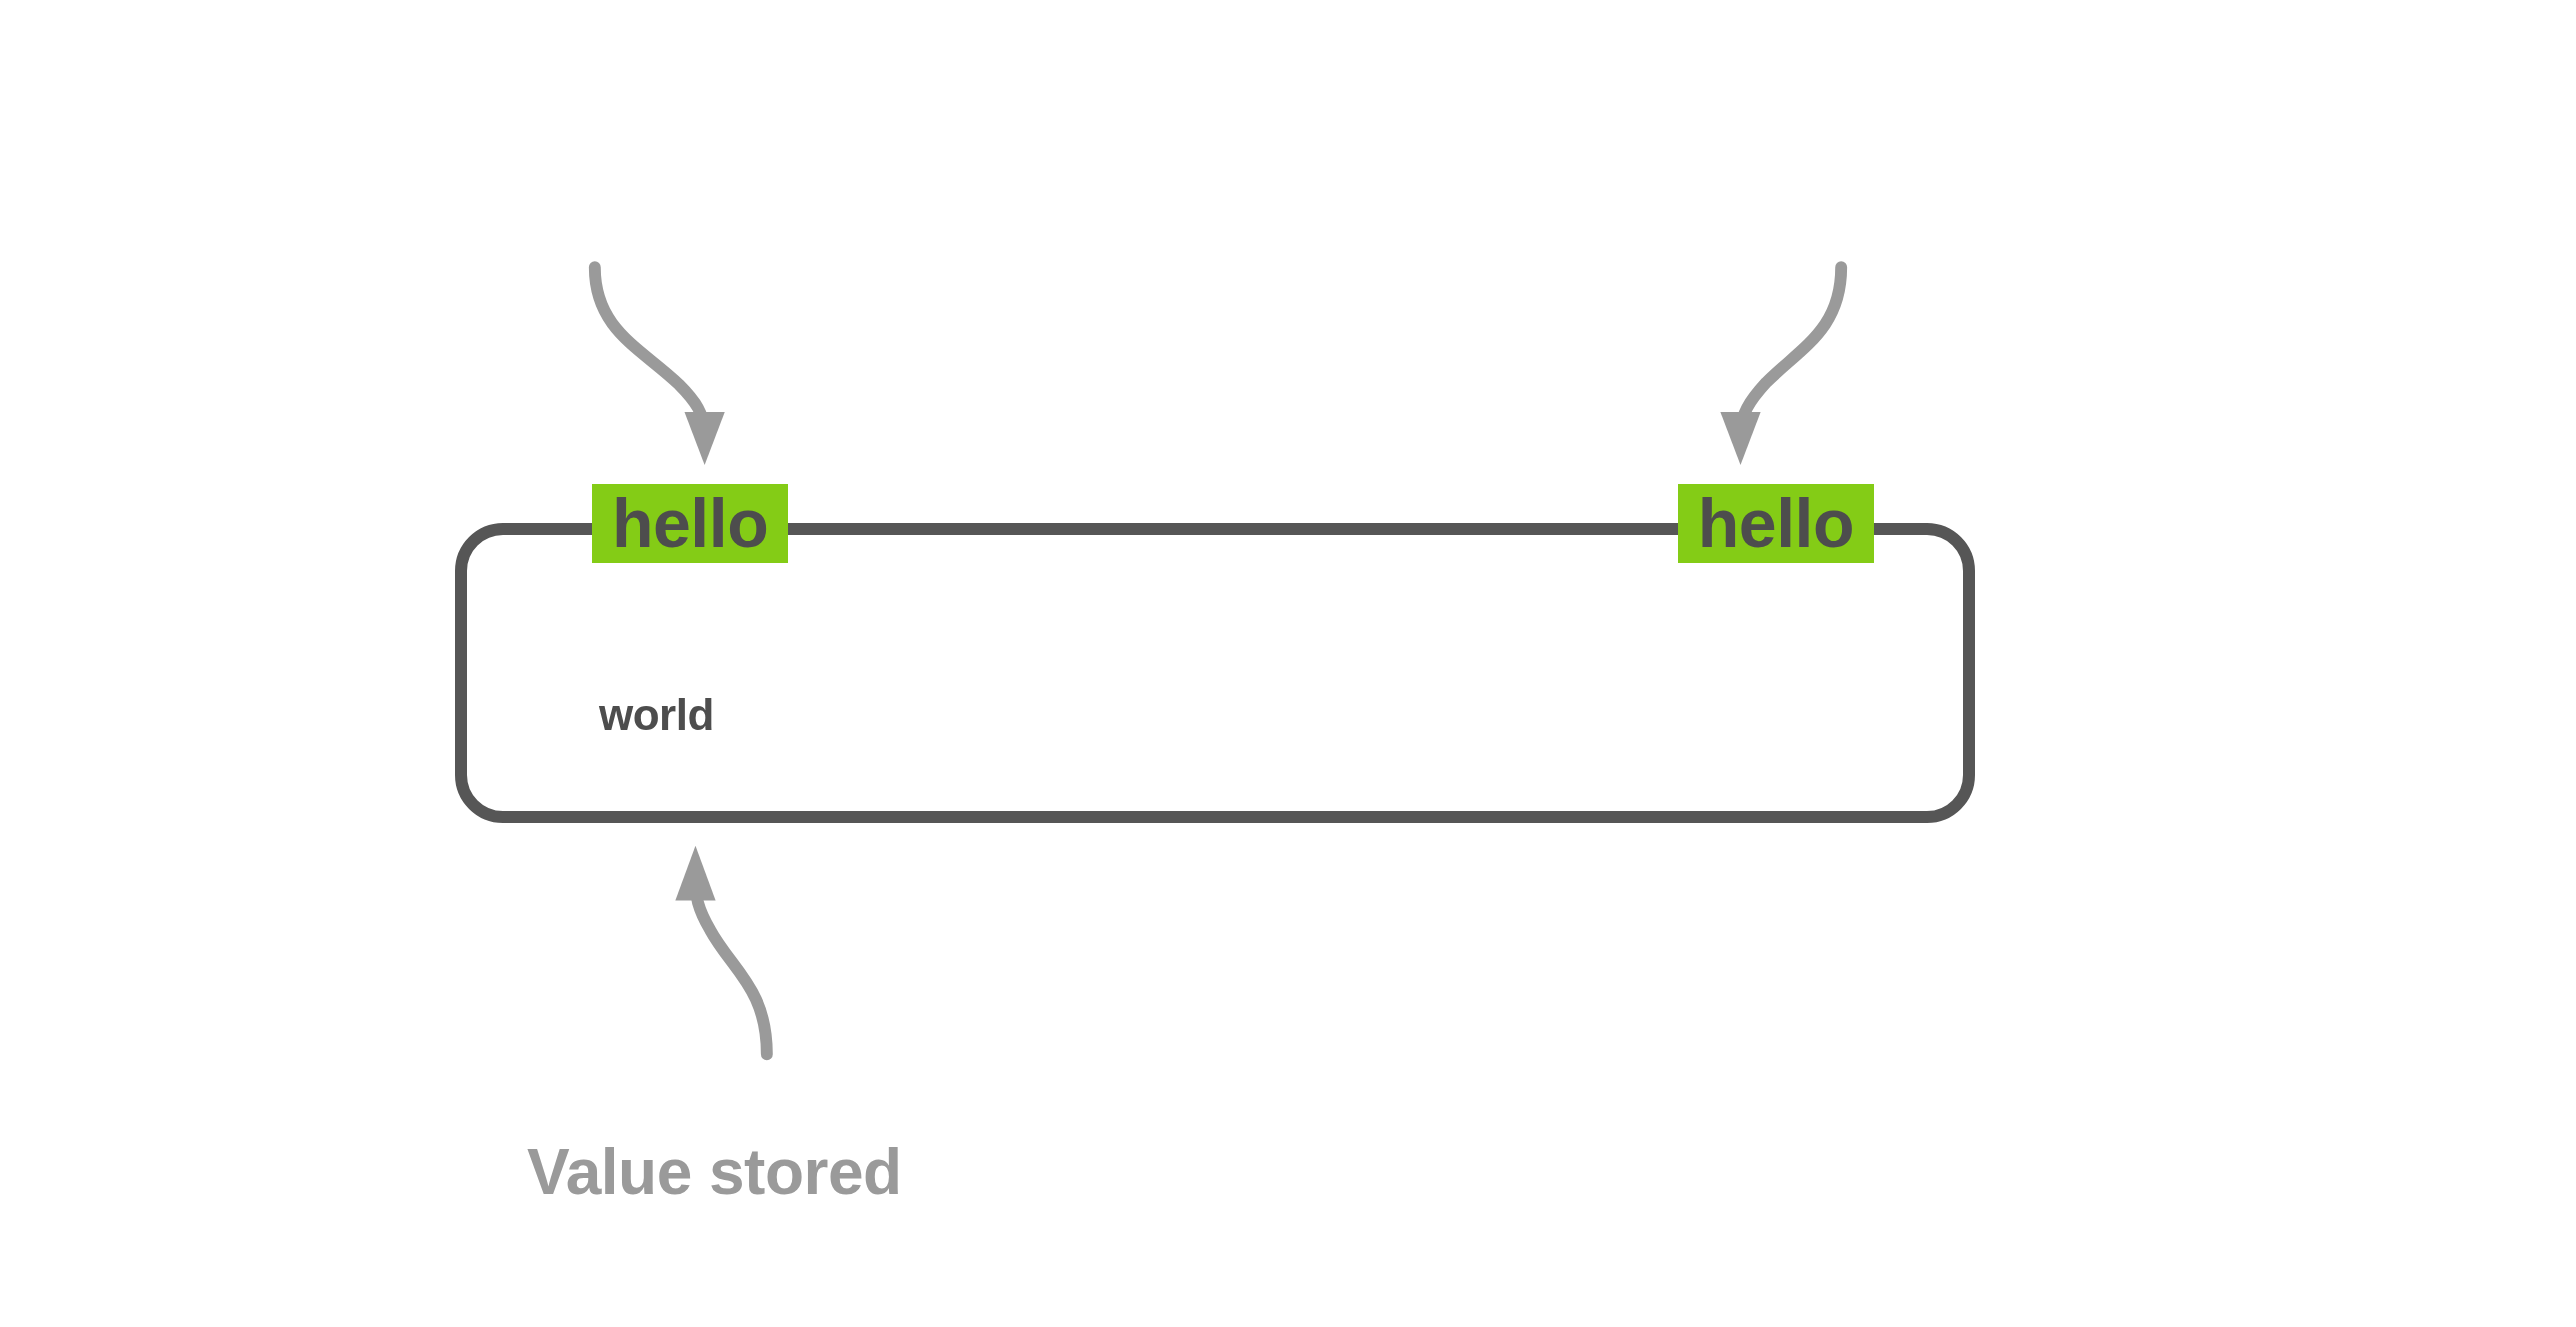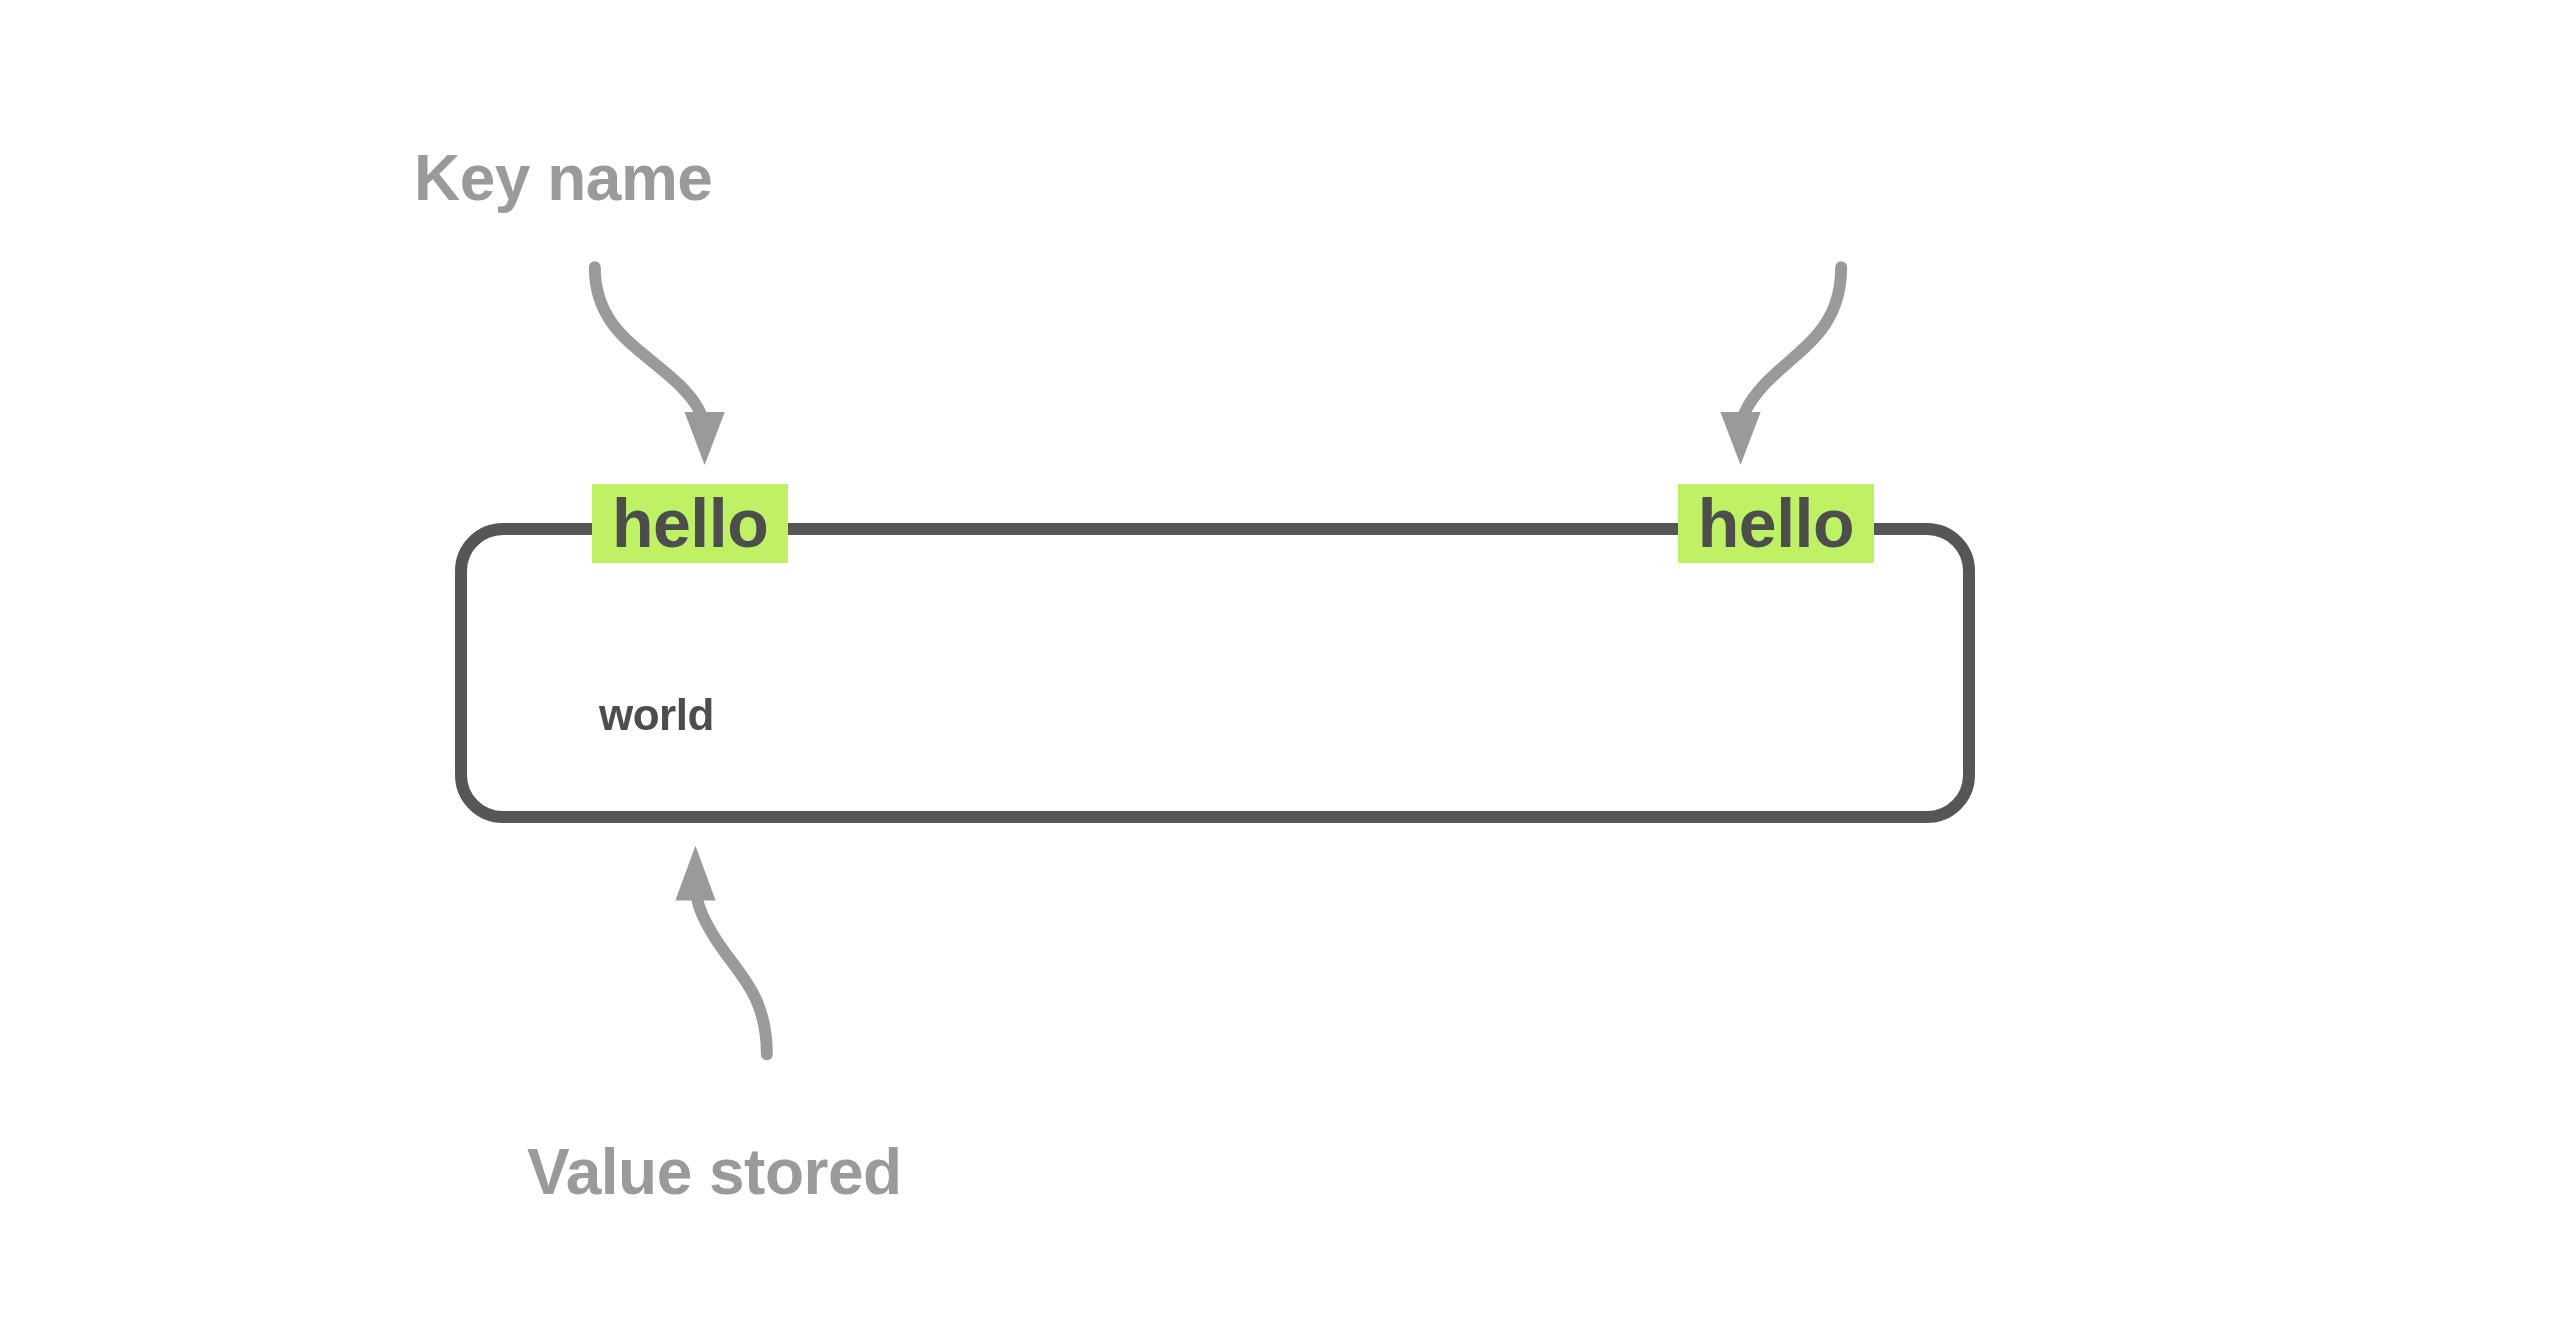--- a/index.html
+++ b/index.html
@@ -64,21 +64,21 @@
     height: 0;
     display: flex;
     align-items: center;
     pointer-events: none;
   }
   #legend-row .spacer-left  { width: 137px; flex: none; }
   #legend-row .spacer-mid   { flex: 1 1 auto; }
   #legend-row .spacer-right { width: 101px; flex: none; }
 
   .legend-chip {
-    background: #bef264;
+    background: #84cc16;
     color: #4d4d4d;
     font-family: "Liberation Sans", sans-serif;
     font-weight: bold;
     font-size: 68px;
     line-height: 1;
     padding: 5.5px 20px;
     white-space: nowrap;
     flex: none;
     letter-spacing: -0.5px;
   }
@@ -95,21 +95,20 @@
     line-height: 1;
     white-space: nowrap;
     letter-spacing: -0.5px;
   }
 </style>
 </head>
 <body>
 
 <div id="canvas">
 
-  <div class="annotation-label" id="label-key-name">Key name</div>
 
 
   <div class="annotation-label" id="label-value-stored">Value stored</div>
 
   <svg id="arrow-layer" viewBox="0 0 2815 1451">
 
     <g>
       <path d="M 650 292
                C 650 360, 700 380, 742 420
                C 762 440, 768 452, 770 470" fill="none" stroke="#9a9a9a" stroke-width="13" stroke-linecap="round"></path>

